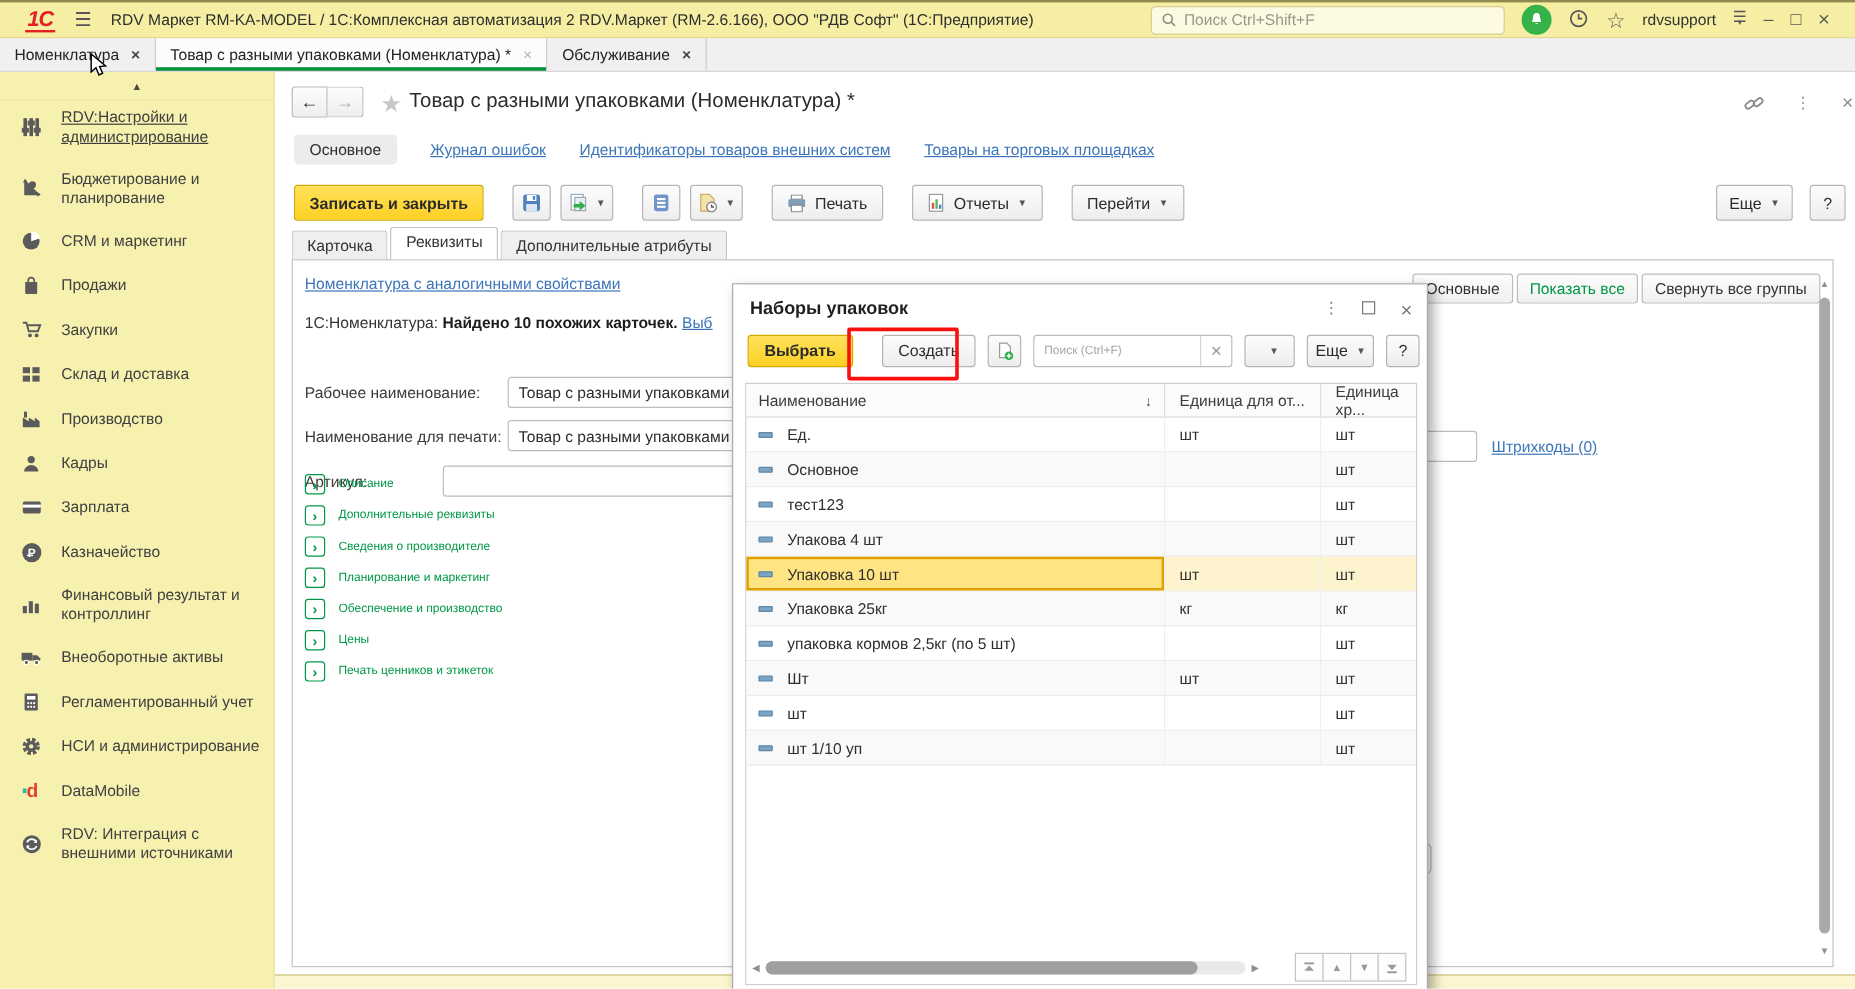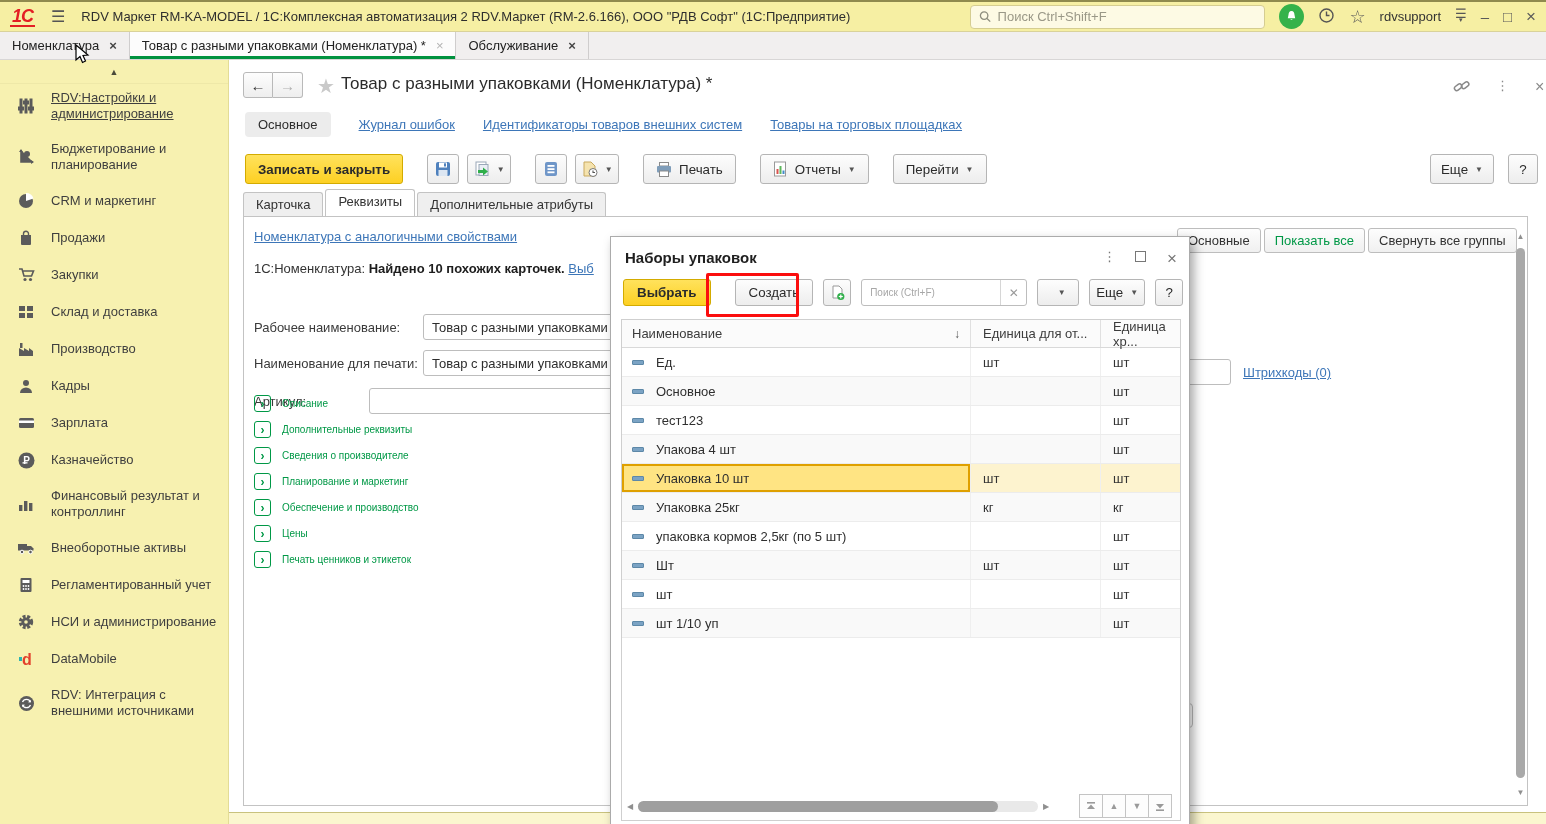--- a/index.html
+++ b/index.html
@@ -2,21 +2,21 @@
 <html><head>
 <meta charset="utf-8">
 <style>
   * { margin:0; padding:0; box-sizing:border-box; }
   body { font-family:"Liberation Sans", sans-serif; font-size:13px; color:#333; background:#fff; }
   #screen { position:relative; width:1546px; height:824px; overflow:hidden; background:#fff; }
 
   
   .titlebar { position:absolute; left:0; top:0; width:1546px; height:32px;
     background:#f6efa3; border-top:2px solid #8f8a4e; border-bottom:1px solid #d9d29a;
-    display:flex; align-items:center; padding:0 10px; gap:10px; }
+    display:flex; align-items:center; padding:0 21px; gap:10px; }
   .logo { color:#e31e24; font-weight:bold; font-style:italic; font-size:18px;
     border-bottom:2px solid #e31e24; line-height:18px; padding:0 2px; letter-spacing:-1px; }
   .hamburger { font-size:16px; color:#555; padding:0 6px; cursor:default; }
   .win-title { color:#2e2e2e; white-space:nowrap; overflow:hidden; text-overflow:ellipsis; flex:0 1 auto; }
   .tb-right { margin-left:auto; display:flex; align-items:center; gap:14px; }
   .tb-search { width:295px; height:24px; background:#fdfae4; border:1px solid #d5cd91;
     border-radius:4px; display:flex; align-items:center; padding:0 8px; gap:6px; }
   .tb-search input { border:none; outline:none; background:transparent; width:100%;
     font-family:"Liberation Sans", sans-serif; font-size:13px; color:#333; }
   .tb-search input::placeholder { color:#9a9887; }

